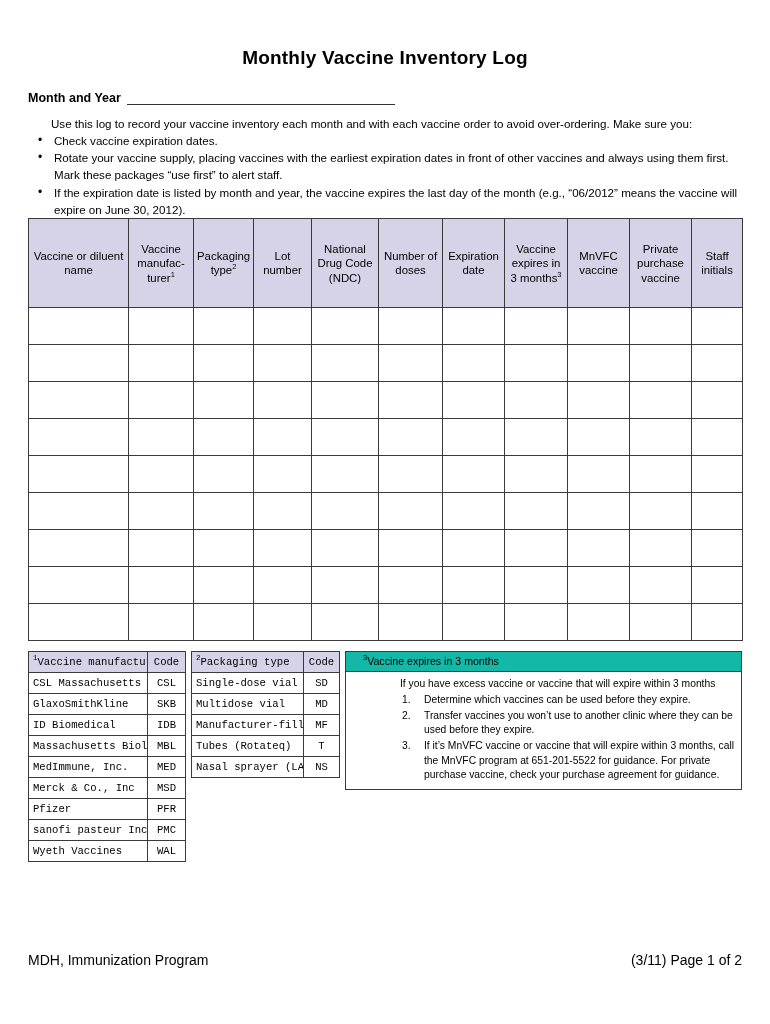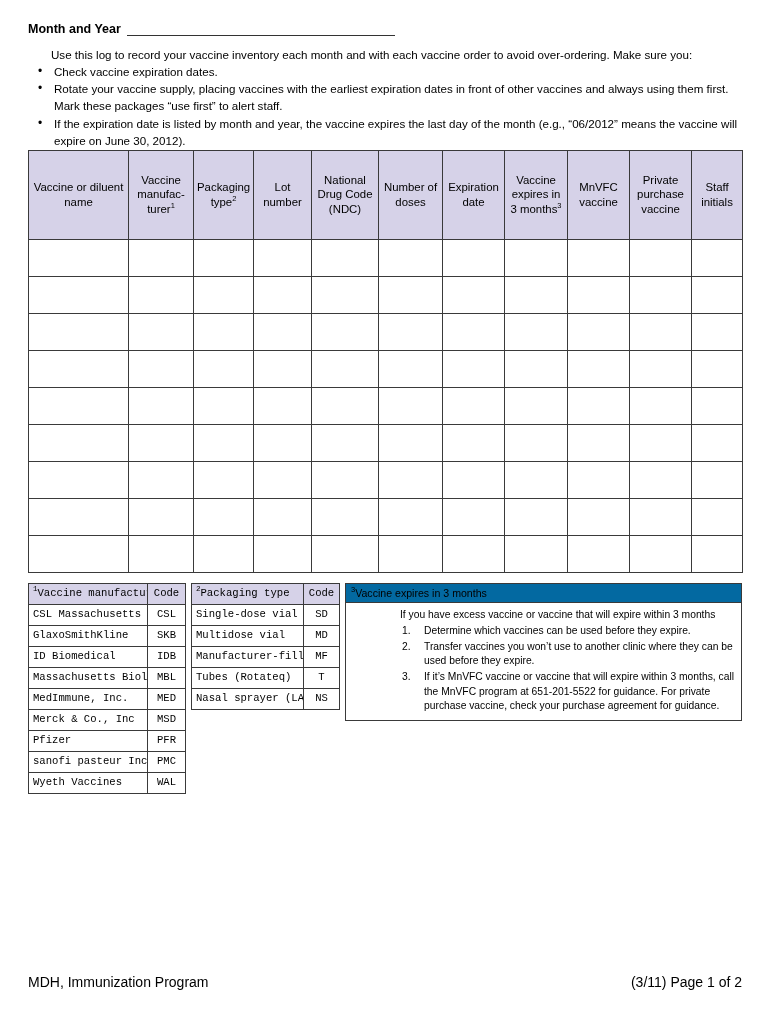--- a/index.html
+++ b/index.html
@@ -150,24 +150,24 @@
   table.pkg col.code { width: 36px; }
 
   
   .expire-box {
     width: 398px;
     border: 1px solid #3a3a3a;
     box-sizing: border-box;
     background: #ffffff;
   }
   .expire-head {
-    background: #0369a1;
+    background: #14b8a6;
     border-bottom: 1px solid #3a3a3a;
     font-size: 10.6px;
-    padding: 3px 5px;
+    padding: 3px 17px;
     line-height: 1.2;
   }
   .expire-body {
     padding: 5px 6px 6px 6px;
     margin-left: 48px;
   }
   .expire-lead {
     font-size: 10.3px;
     line-height: 1.35;
     margin-bottom: 2px;
@@ -203,20 +203,21 @@
     justify-content: space-between;
     font-size: 14px;
     gap: 22px;
   }
 </style>
 </head>
 <body>
 
 <div class="page">
 
+  <h1 class="doc-title">Monthly Vaccine Inventory Log</h1>
 
   <div class="month-row">
     <span class="month-label">Month and Year</span>
     <span class="month-blank"></span>
   </div>
 
   <div class="intro">Use this log to record your vaccine inventory each month and with each vaccine order to avoid over-ordering. Make sure you:</div>
 
   <ul class="bullets">
     <li>Check vaccine expiration dates.</li>

